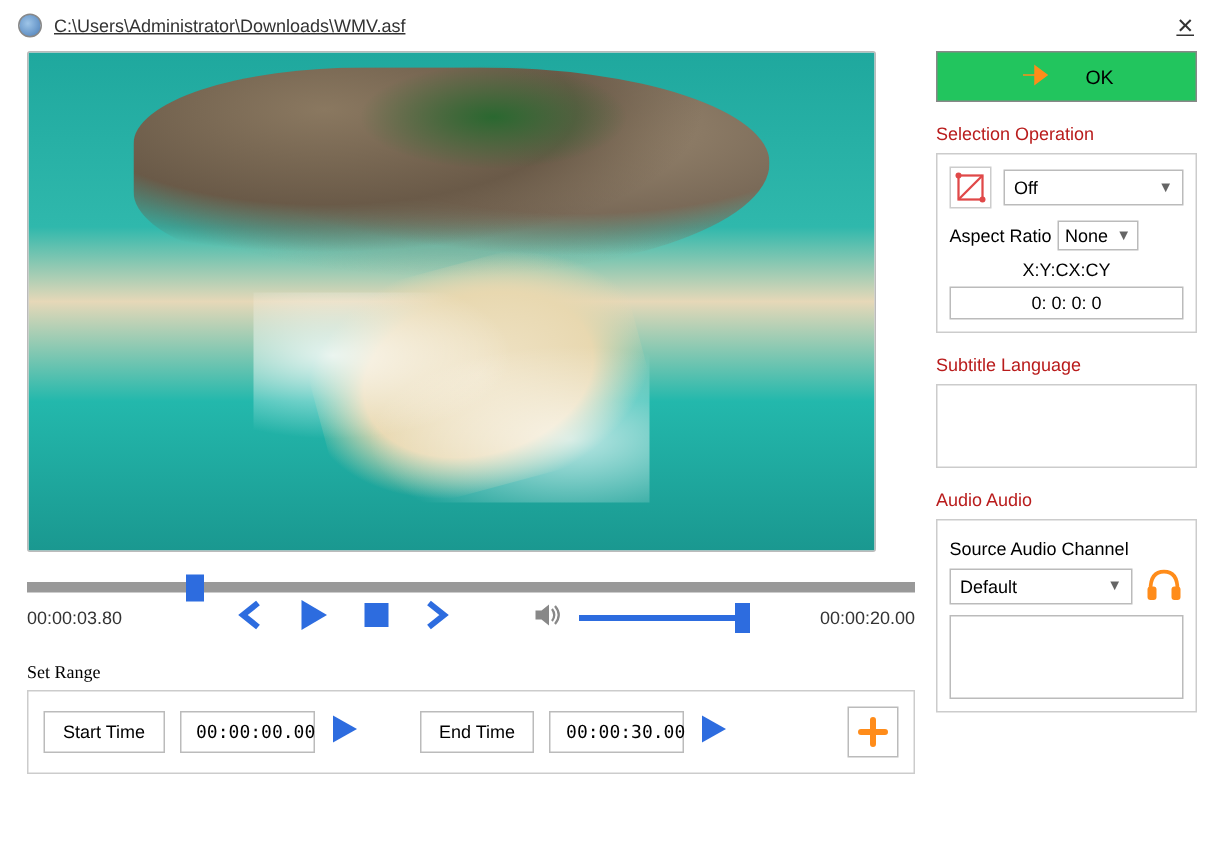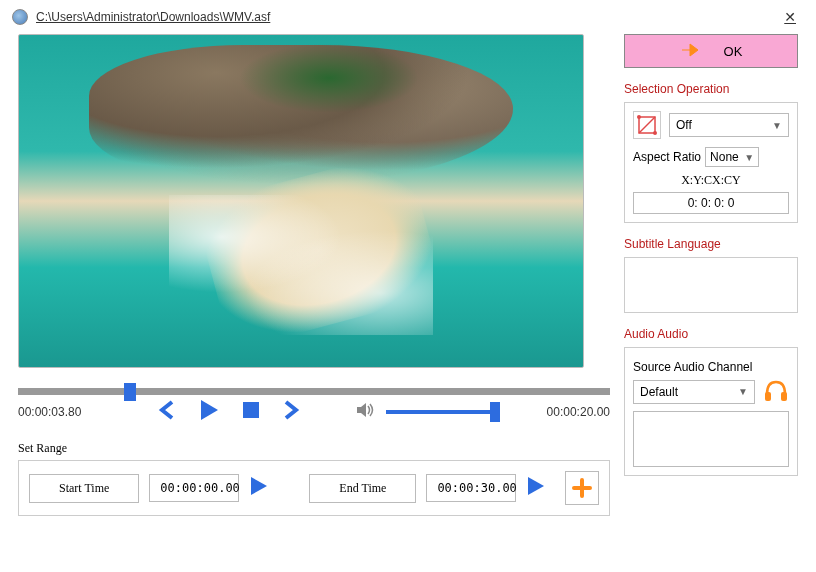--- a/index.html
+++ b/index.html
@@ -30,44 +30,44 @@
 .nav-btn { color: #2d6cdf; cursor: pointer; }
 .vol-area { display: flex; align-items: center; margin-left: 56px; gap: 10px; }
 .vol-icon { color: #666; }
 .vol-slider { width: 110px; height: 4px; background: #2d6cdf; position: relative; }
 .vol-thumb { position: absolute; right: -4px; top: -8px; width: 10px; height: 20px; background: #2d6cdf; }
 .total-time { margin-left: auto; }
 
 .range-section { margin-top: 16px; }
 .range-label { font-size: 12px; font-family: Liberation Serif, serif; margin-bottom: 4px; }
 .range-box { border: 1px solid #ccc; padding: 10px; display: flex; align-items: center; gap: 10px; }
-.tbtn { border: 1px solid #bbb; background: #fff; font-size: 12px; font-family: Liberation Serif, serif; padding: 6px 29px; cursor: pointer; }
+.tbtn { border: 1px solid #bbb; background: #fff; font-size: 12px; font-family: Liberation Sans, sans-serif; padding: 6px 12px; cursor: pointer; }
 .tfield { border: 1px solid #bbb; background: #fff; font-size: 12px; font-family: Consolas, monospace; padding: 6px 10px; width: 90px; text-align: center; }
 .play-tri { color: #2d6cdf; cursor: pointer; }
 .add-btn { width: 34px; height: 34px; border: 1px solid #bbb; display: flex; align-items: center; justify-content: center; margin-left: auto; cursor: pointer; }
 .add-btn svg { display: block; }
 
-.ok-btn { border: 1px solid #888; background: #f9a8d4; height: 16px; display: flex; align-items: center; justify-content: center; gap: 24px; cursor: pointer; font-size: 13px; padding: 16px 16px; }
+.ok-btn { border: 1px solid #888; background: #22c55e; height: 16px; display: flex; align-items: center; justify-content: center; gap: 24px; cursor: pointer; font-size: 13px; padding: 16px 16px; }
 .ok-btn .arrow { color: #ff8c1a; }
 
 .panel { font-size: 12px; font-family: Consolas, monospace; }
 .panel .ptitle { margin-bottom: 6px; color: #b91c1c; }
 .panel .pbox { border: 1px solid #ccc; padding: 8px; }
 
 .sel-row { display: flex; align-items: center; gap: 8px; margin-bottom: 8px; }
 .crop-icon { width: 28px; height: 28px; border: 1px solid #ccc;  display: flex; align-items: center; justify-content: center; }
 .crop-icon svg { display:block; }
 .dropdown { flex: 1; border: 1px solid #bbb; height: 24px; display: flex; align-items: center; padding: 0 6px; font-size: 12px; position: relative; cursor: pointer; }
 .dropdown .caret { margin-left: auto; opacity: .6; font-size: 10px; }
 
 .ar-row { display: flex; align-items: center; gap: 4px; font-size: 12px; margin-bottom: 6px; }
 .ar-row .dd-small { width: 54px; border: 1px solid #bbb; height: 20px; display: flex; align-items: center; padding: 0 4px; font-size: 12px; cursor: pointer; }
 .ar-row .dd-small .caret { margin-left: auto; font-size: 10px; opacity: .6; }
 
-.xy-label { text-align: center; font-size: 12px; margin-bottom: 4px; font-family: Liberation Serif, serif; }
+.xy-label { text-align: center; font-size: 12px; margin-bottom: 4px; }
 .xy-field { border: 1px solid #bbb; height: 22px; display: flex; align-items: center; justify-content: center; font-size: 12px; }
 
 .sub-box { height: 56px; }
 
 .audio-stream .ptitle2 { font-size: 12px; margin: 4px 0; }
 .audio-row { display: flex; align-items: center; gap: 8px; }
 .headphone { color: #ff8c1a; }
 .stream-box { border: 1px solid #bbb; height: 56px; margin-top: 6px; }
 </style>
 </head>

